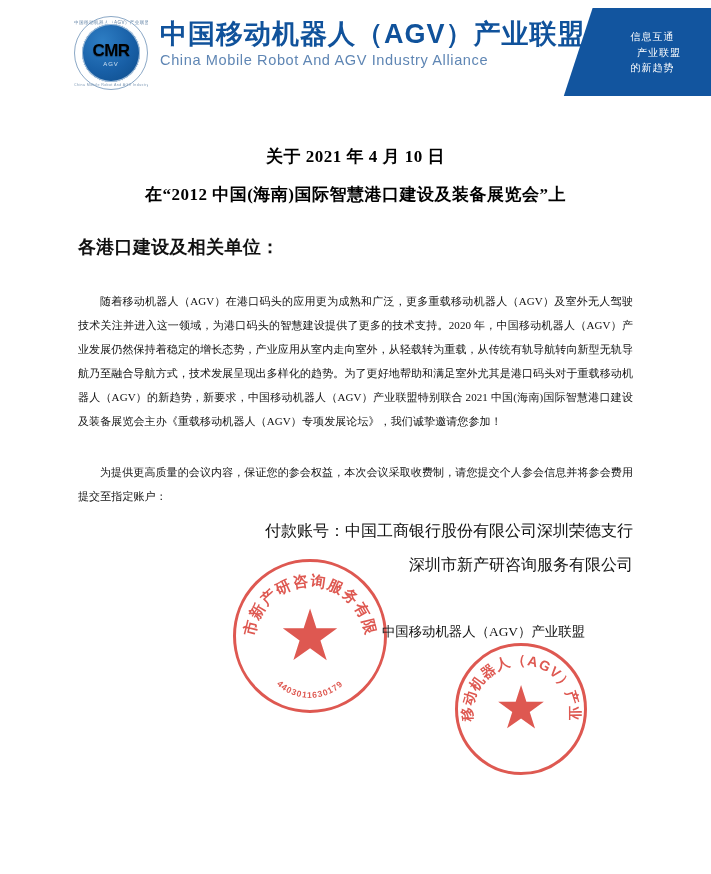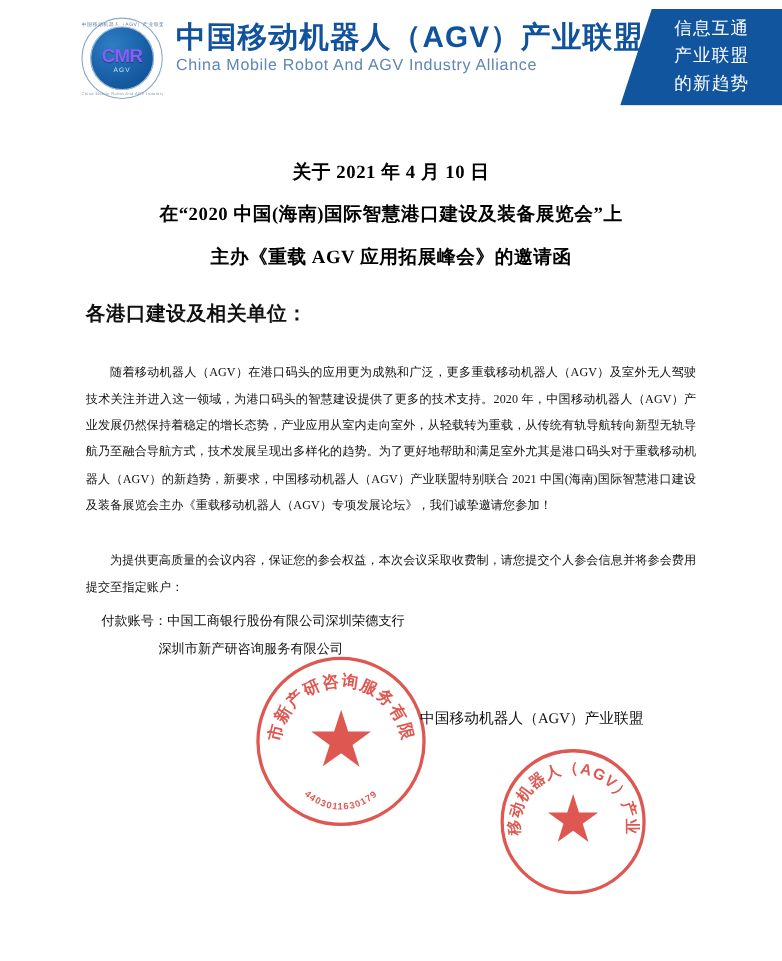--- a/index.html
+++ b/index.html
@@ -40,24 +40,24 @@
     clip-path: polygon(26% 0, 100% 0, 100% 100%, 8% 100%);
     -webkit-clip-path: polygon(26% 0, 100% 0, 100% 100%, 8% 100%);
   }
   .slogan-text {
     position: absolute;
     right: 30px;
     top: 50%;
     transform: translateY(-50%);
     color: #ffffff;
     font-family: "Liberation Sans", "DejaVu Sans", sans-serif;
-    font-size: 16px;
+    font-size: 10px;
     line-height: 1.55;
     letter-spacing: 1px;
-    text-align: right;
+    text-align: center;
     white-space: nowrap;
     margin-left: 32px;
   }
   .slogan-text div:nth-child(2) { padding-left: 13px; }
 
   .logo-mark {
     position: absolute;
     left: 14px;
     top: 8px;
     width: 74px;
@@ -76,21 +76,21 @@
     border-radius: 50%;
     background: radial-gradient(circle at 35% 30%, #2e7ec4 0%, #185fa6 55%, #0d4a87 100%);
     border: 1px solid #ffffff;
     box-shadow: inset 0 0 0 1px #9fbcd8;
   }
   .logo-mark .cmr {
     position: absolute;
     left: 0; right: 0;
     top: 26px;
     text-align: center;
-    color: #8b5cf6;
+    color: #000000;
     font-family: "Liberation Sans", "DejaVu Sans", sans-serif;
     font-weight: bold;
     font-size: 17px;
     letter-spacing: -0.5px;
     line-height: 1;
     text-shadow: 0 1px 1px rgba(0,0,0,.35);
   }
   .logo-mark .agv {
     position: absolute;
     left: 0; right: 0;
@@ -170,24 +170,25 @@
     line-height: 2.2;
     text-align: justify;
     text-align-last: left;
     text-indent: 2em;
     letter-spacing: .1px;
     margin: 0 0 26px 0;
   }
   .para.tight { margin-bottom: 6px; }
 
   .bank-block {
-    font-size: 12px;
+    font-size: 16px;
     line-height: 2.15;
     position: relative;
     z-index: 3;
+    text-align: right;
   }
   .bank-line-1 { padding-left: 14px; }
   .bank-line-2 { padding-left: 66px; }
   .bank-line-3 { padding-left: 86px; letter-spacing: 1.4px; font-family: "Liberation Serif", serif; }
 
   .sign-block {
     margin-top: 36px;
     text-align: right;
     padding-right: 48px;
     font-size: 13.4px;
@@ -268,22 +269,21 @@
       <div>信息互通</div>
       <div>产业联盟</div>
       <div>的新趋势</div>
     </div>
   </div>
 
 </div>
 
 <div class="title-block">
   <div class="title-line">关于 2021 年 4 月 10 日</div>
-  <div class="title-line">在“2020 中国(海南)国际智慧港口建设及装备展览会”上</div>
-  <div class="title-line">主办《重载 AGV 应用拓展峰会》的邀请函</div>
+  <div class="title-line">在“2012 中国(海南)国际智慧港口建设及装备展览会”上</div>
 </div>
 
 <div class="doc-body">
 
   <div class="salutation">各港口建设及相关单位：</div>
 
   <p class="para">随着移动机器人（AGV）在港口码头的应用更为成熟和广泛，更多重载移动机器人（AGV）及室外无人驾驶技术关注并进入这一领域，为港口码头的智慧建设提供了更多的技术支持。2020 年，中国移动机器人（AGV）产业发展仍然保持着稳定的增长态势，产业应用从室内走向室外，从轻载转为重载，从传统有轨导航转向新型无轨导航乃至融合导航方式，技术发展呈现出多样化的趋势。为了更好地帮助和满足室外尤其是港口码头对于重载移动机器人（AGV）的新趋势，新要求，中国移动机器人（AGV）产业联盟特别联合 2021 中国(海南)国际智慧港口建设及装备展览会主办《重载移动机器人（AGV）专项发展论坛》，我们诚挚邀请您参加！</p>
 
   <p class="para tight">为提供更高质量的会议内容，保证您的参会权益，本次会议采取收费制，请您提交个人参会信息并将参会费用提交至指定账户：</p>
 

